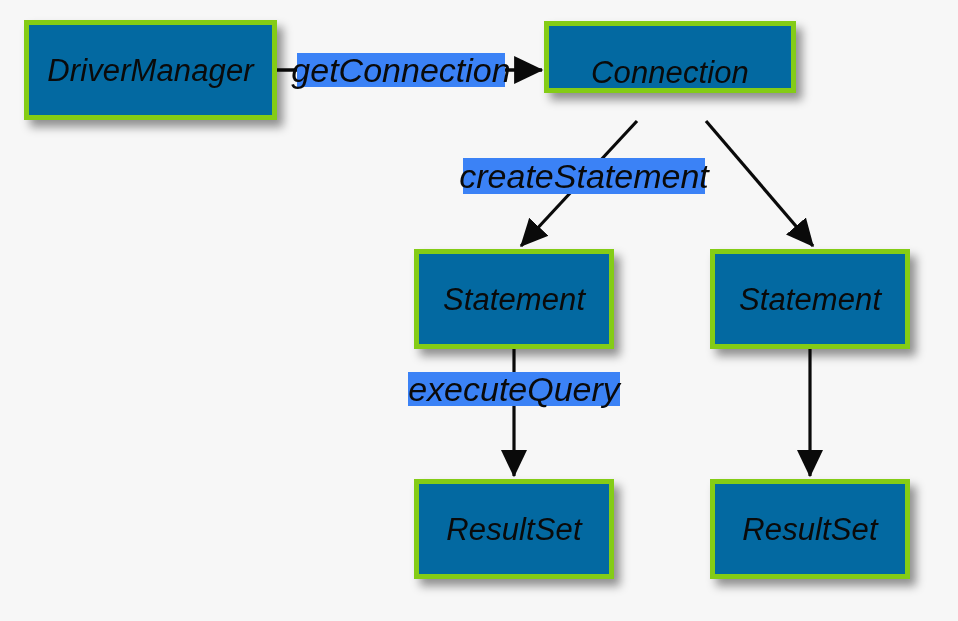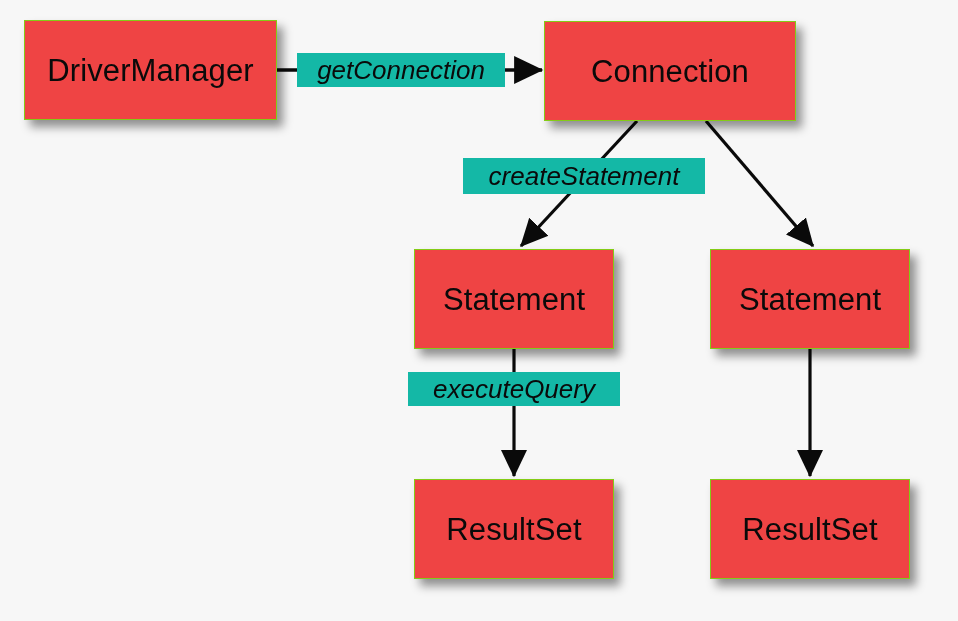--- a/index.html
+++ b/index.html
@@ -26,54 +26,55 @@
     left: 0;
     top: 0;
     width: 958px;
     height: 621px;
     z-index: 1;
   }
   
   .node-box {
     position: absolute;
     box-sizing: border-box;
-    background: #ef4444;
-    border: 1px solid #84cc16;
+    background: #0369a1;
+    border: 5px solid #84cc16;
     display: flex;
     align-items: center;
     justify-content: center;
     z-index: 3;
     box-shadow: 6px 7px 9px rgba(0, 0, 0, 0.42);
+    font-style: italic;
   }
   .node-label {
     font-family: "Liberation Sans", "DejaVu Sans", sans-serif;
     font-size: 31px;
     font-weight: 400;
     color: #0a0a0a;
     letter-spacing: 0.1px;
     white-space: nowrap;
     line-height: 1;
   }
   
   #node-drivermanager { left: 24px;  top: 20px;  width: 253px; height: 100px; }
-  #node-connection    { left: 544px; top: 21px;  width: 252px; height: 100px; }
+  #node-connection    { left: 544px; top: 21px;  width: 252px; height: 72px; align-items: flex-end; }
   #node-statement-left  { left: 414px; top: 249px; width: 200px; height: 100px; }
   #node-statement-right { left: 710px; top: 249px; width: 200px; height: 100px; }
   #node-resultset-left  { left: 414px; top: 479px; width: 200px; height: 100px; }
   #node-resultset-right { left: 710px; top: 479px; width: 200px; height: 100px; }
 
   
   .edge-label {
     position: absolute;
-    background: #14b8a6;
+    background: #3b82f6;
     color: #0a0a0a;
     font-family: "Liberation Sans", "DejaVu Sans", sans-serif;
     font-style: italic;
     font-weight: 400;
-    font-size: 26px;
+    font-size: 34px;
     line-height: 1;
     display: flex;
     align-items: center;
     justify-content: center;
     white-space: nowrap;
     z-index: 2;
   }
   #label-getconnection   { left: 297px; top: 53px;  width: 208px; height: 34px; }
   #label-createstatement { left: 463px; top: 158px; width: 242px; height: 36px; }
   #label-executequery    { left: 408px; top: 372px; width: 212px; height: 34px; }

